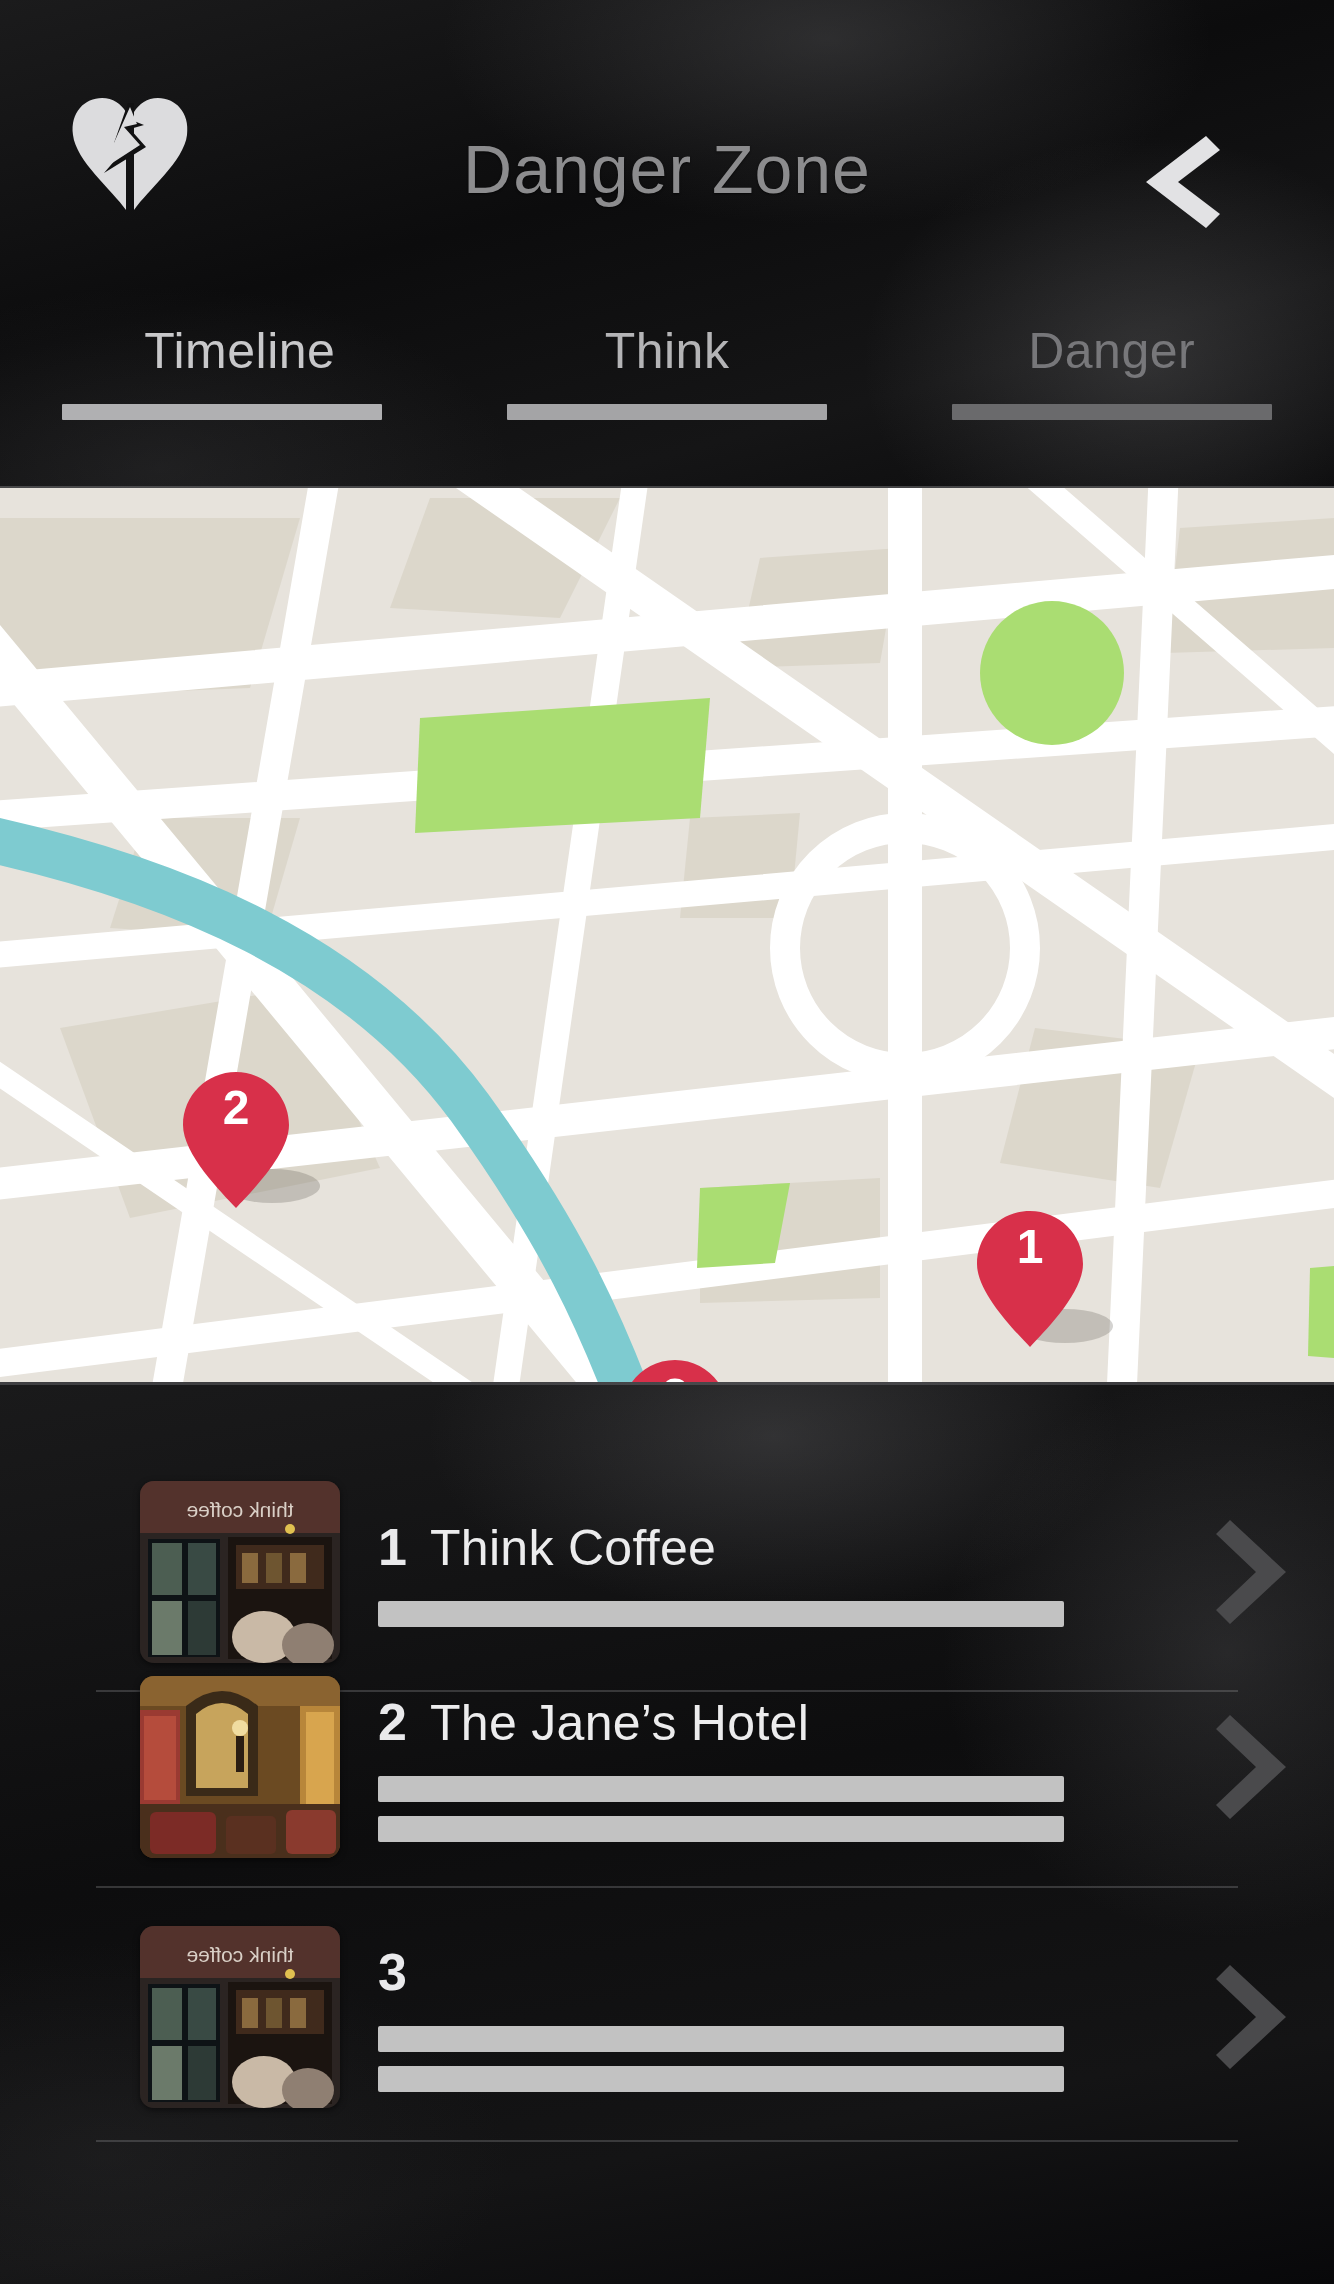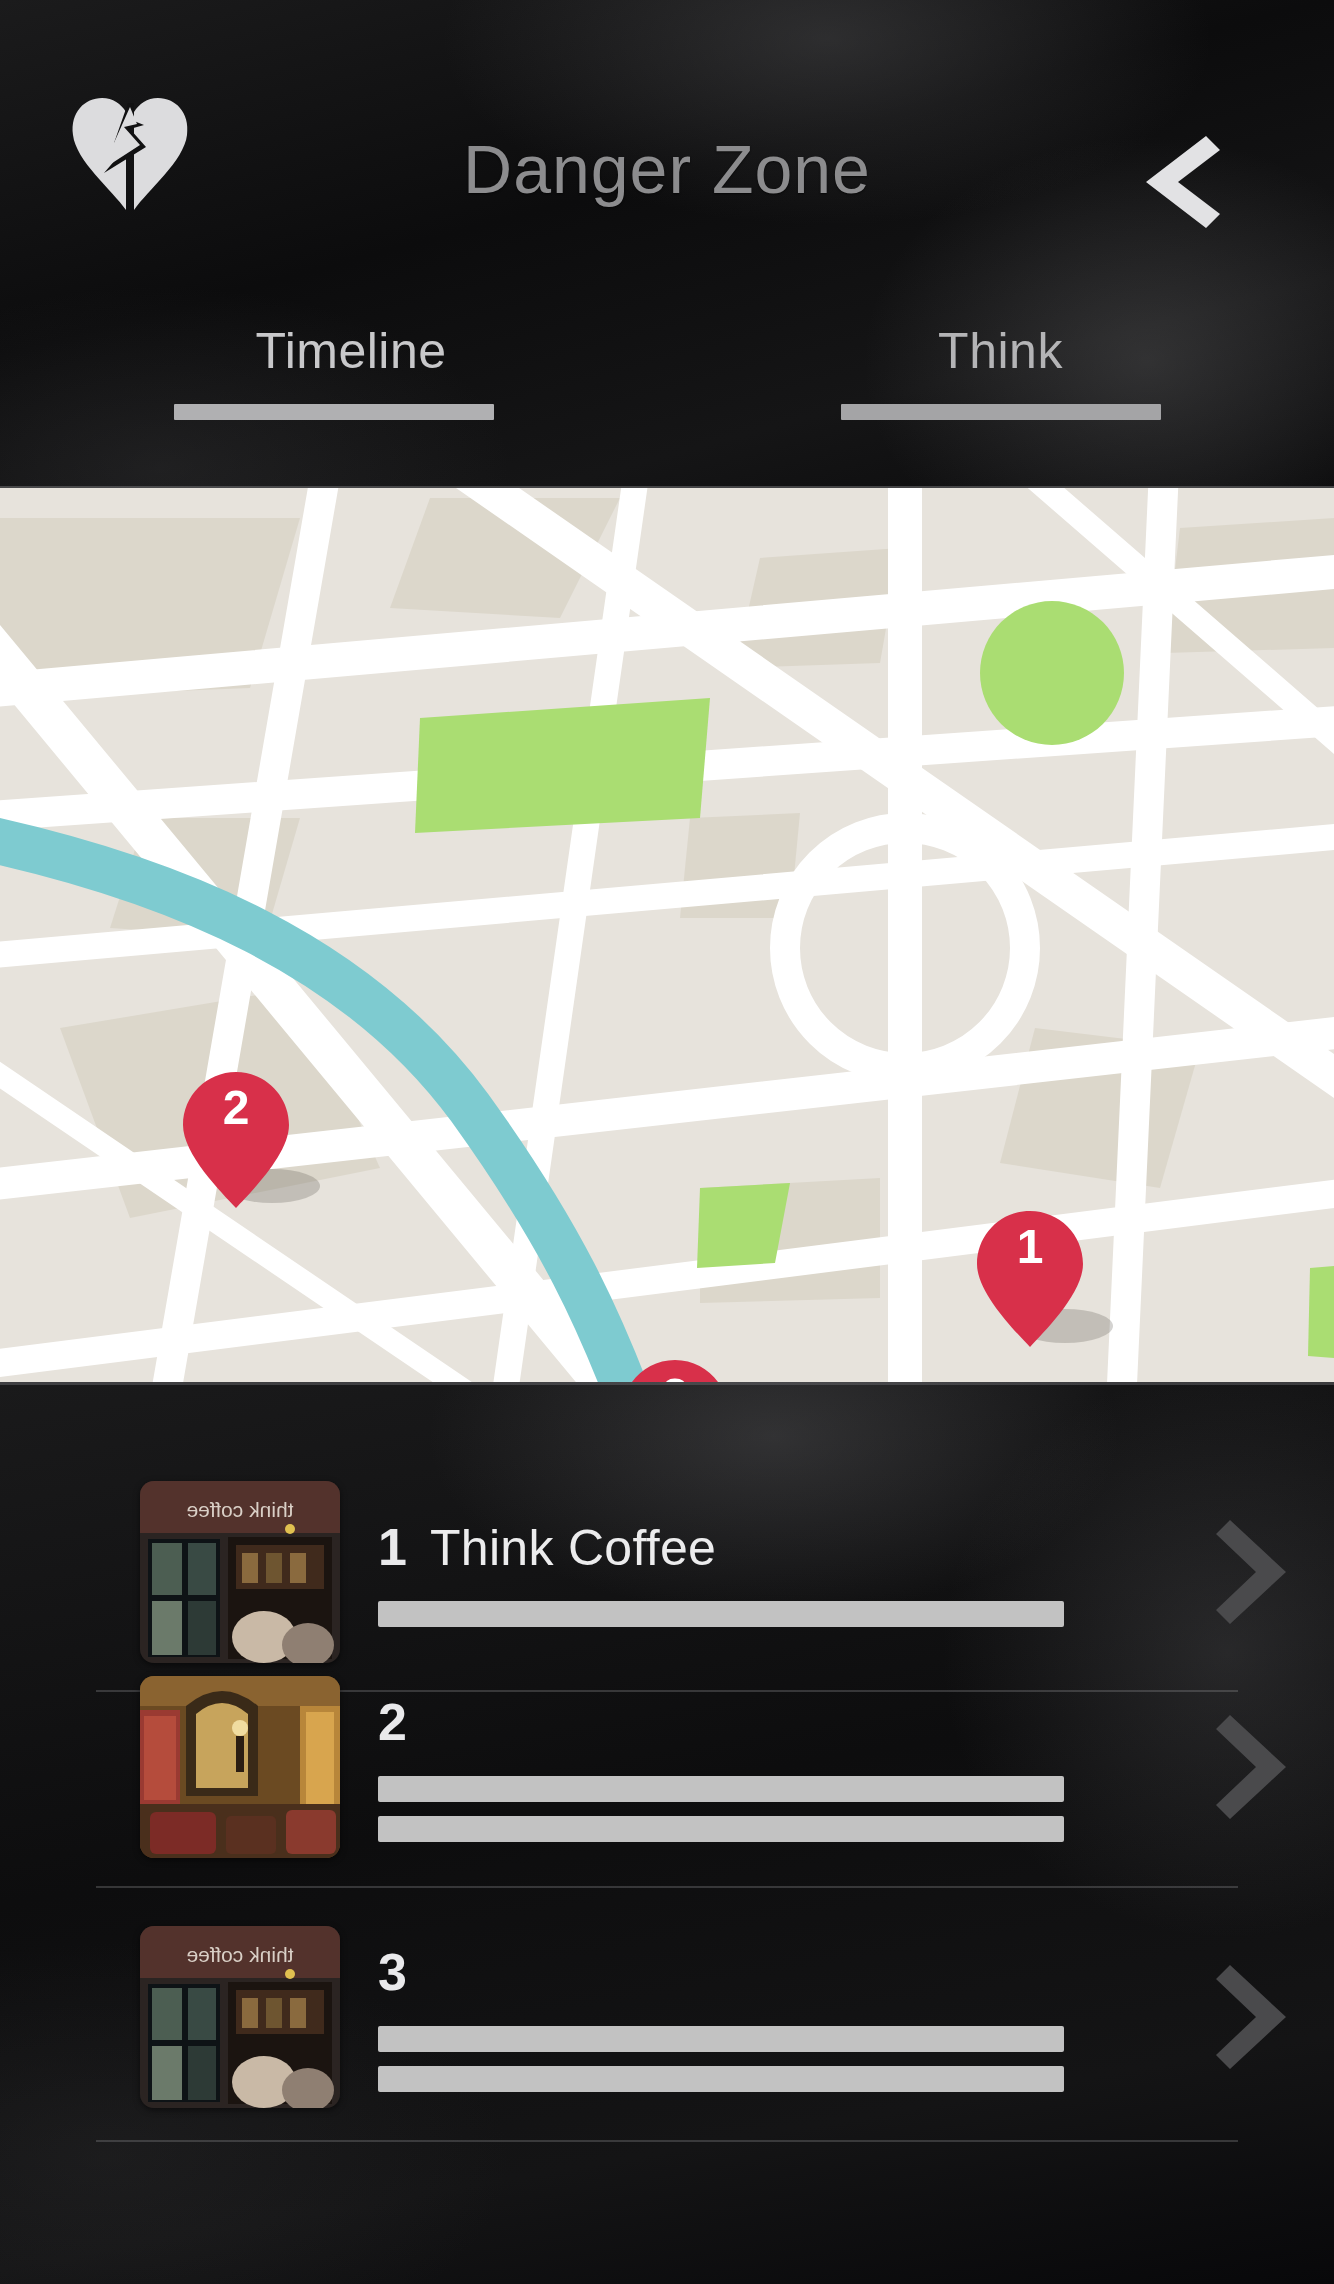--- a/index.html
+++ b/index.html
@@ -131,20 +131,24 @@
       </svg>
     </div>
 
     <div class="tabs">
       <div class="tab tab-1">
         <span class="tab-label">Timeline</span>
         <span class="tab-underline"></span>
       </div>
       <div class="tab tab-2">
         <span class="tab-label">Think</span>
+        <span class="tab-underline"></span>
+      </div>
+      <div class="tab tab-3">
+        <span class="tab-label">Danger</span>
         <span class="tab-underline"></span>
       </div>
     </div>
   </div>
 
   <div class="map">
     <svg viewBox="0 0 1334 894" xmlns="http://www.w3.org/2000/svg">
       <rect x="0" y="0" width="1334" height="894" fill="#e7e3dc"></rect>
 
       <polygon points="0,30 300,30 250,200 0,210" fill="#dcd7cb"></polygon>
@@ -268,20 +272,21 @@
           <rect x="10" y="136" width="66" height="42" rx="6" fill="#7c2b26"></rect>
           <rect x="86" y="140" width="50" height="38" rx="5" fill="#5a3020"></rect>
           <rect x="146" y="134" width="50" height="44" rx="6" fill="#8a3a2e"></rect>
           <circle cx="100" cy="52" r="8" fill="#f0dca0"></circle>
           <rect x="96" y="60" width="8" height="36" fill="#2b1d12"></rect>
         </svg>
       </div>
       <div class="row-body">
         <div class="row-head">
           <span class="row-num">2</span>
+          <span class="row-name">The Jane’s Hotel</span>
         </div>
         <div class="bars">
           <div class="bar"></div>
           <div class="bar"></div>
         </div>
       </div>
       <div class="row-chev">
         <svg viewBox="0 0 84 112" xmlns="http://www.w3.org/2000/svg">
           <path d="M18 4 L4 18 L44 56 L4 94 L18 108 L74 56 Z" fill="#4a4a4c"></path>
         </svg>

